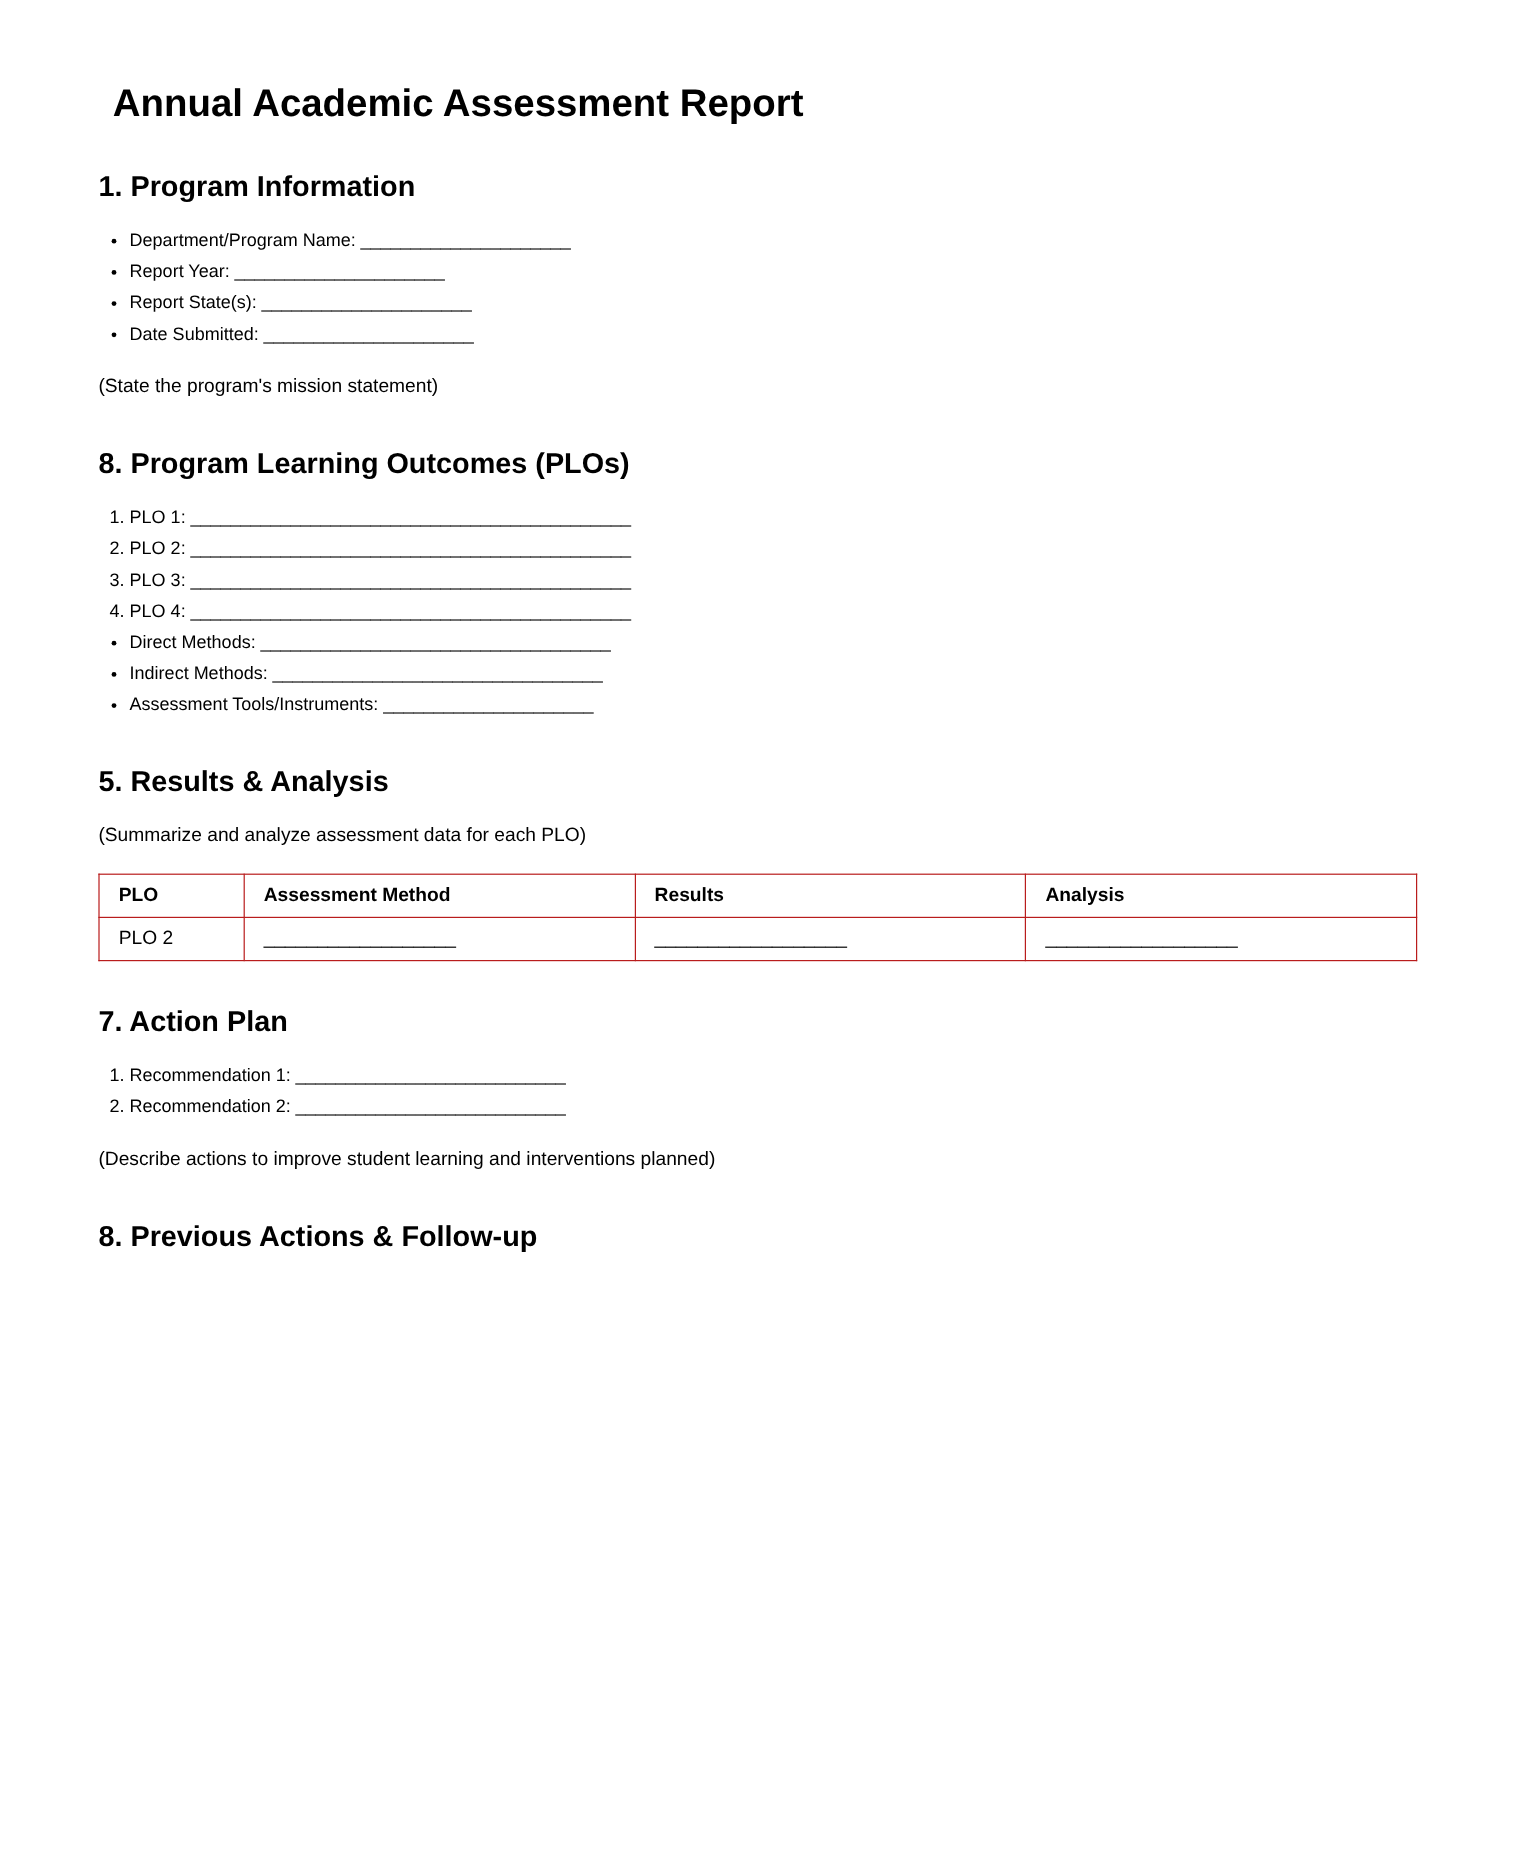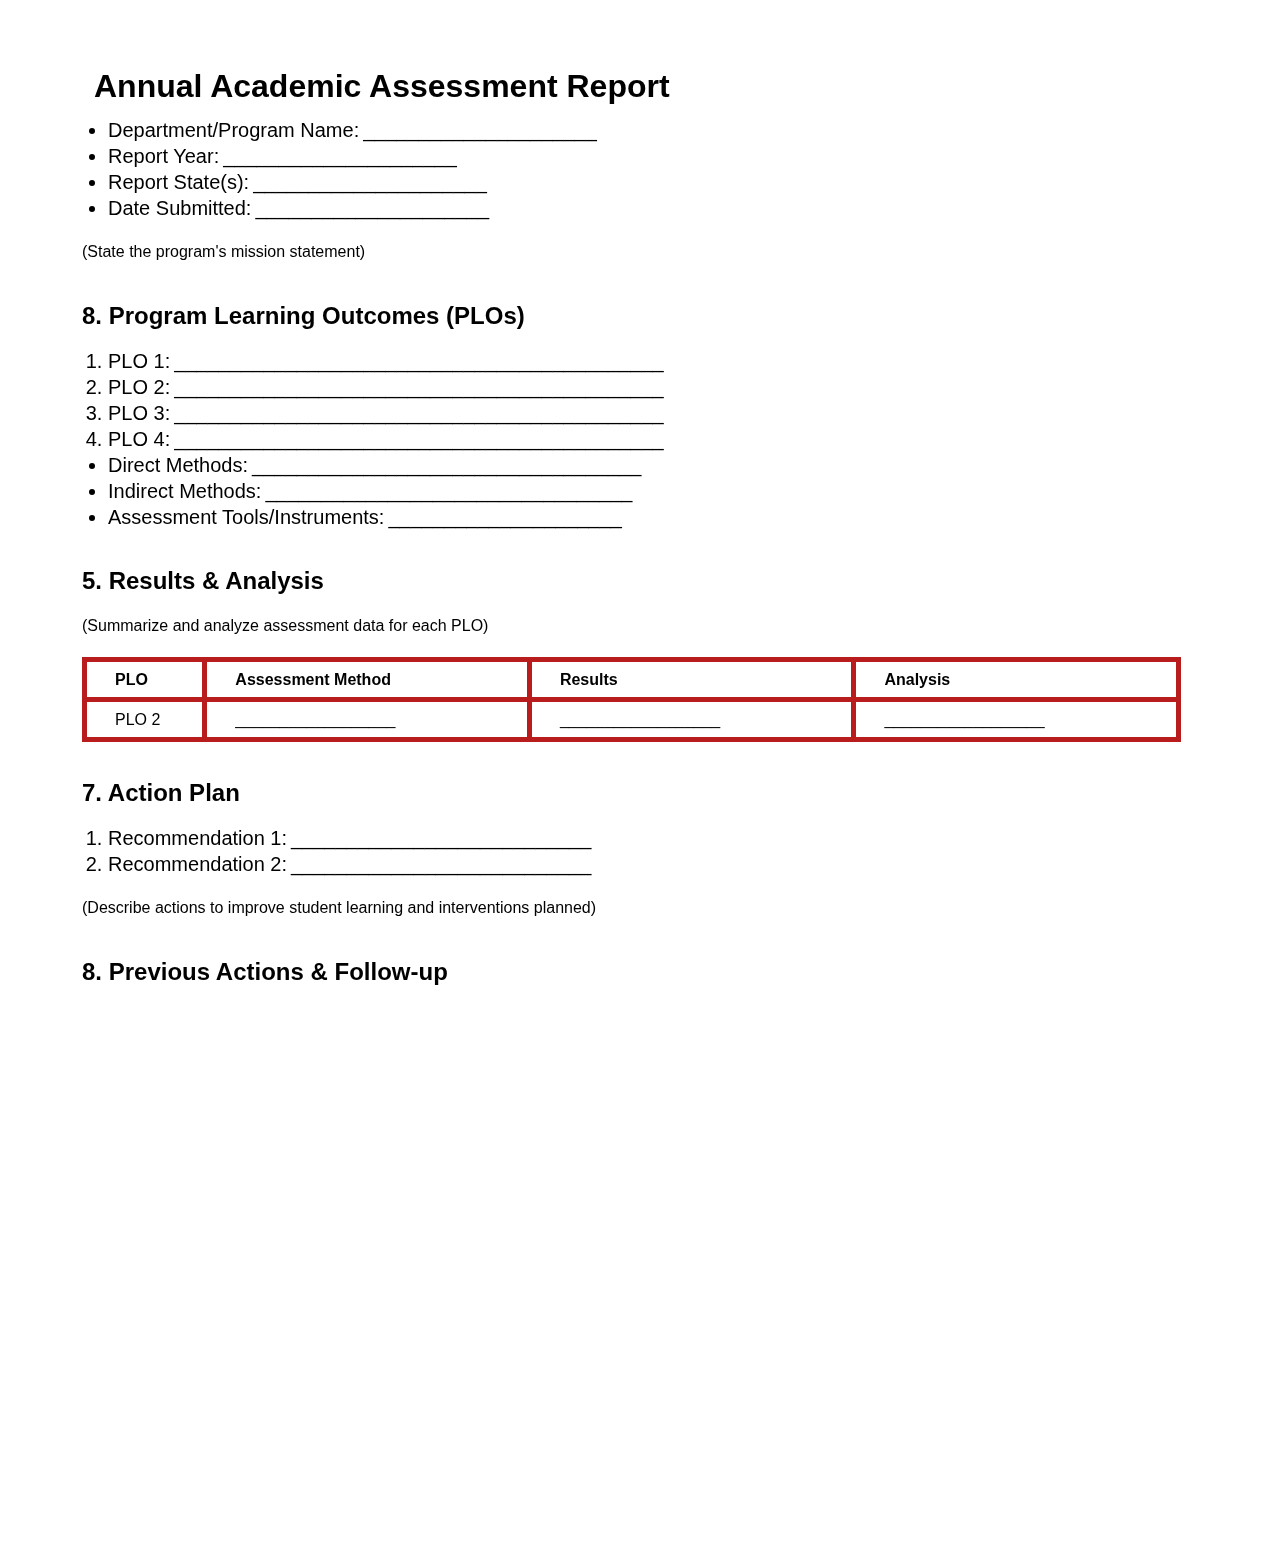--- a/index.html
+++ b/index.html
@@ -26,58 +26,59 @@
     margin: 37px 0 18px 0;
   }
   p.note {
     font-size: 16px;
     line-height: 26px;
     margin: 18px 0 18px 0;
   }
   ul.fields, ol.fields {
     margin: 0;
     padding-left: 26px;
-    font-size: 20px;
+    font-size: 15px;
     line-height: 26px;
   }
   ul.fields { list-style-type: disc; }
   ol.fields { list-style-type: decimal; }
   li.field-line { padding: 0; }
   .blank {
     margin-left: 4px;
     white-space: nowrap;
     letter-spacing: 0;
   }
   table.results-table {
     width: 100%;
     border-collapse: collapse;
     margin: 16px 0 0 0;
     font-size: 16px;
   }
   table.results-table th,
   table.results-table td {
-    border: 5px solid #b91c1c;
+    border: 1px solid #b91c1c;
     text-align: left;
     vertical-align: middle;
-    padding: 8px 28px;
+    padding: 8px 16px;
     line-height: 19px;
   }
   table.results-table th { font-weight: bold; }
   .col-plo { width: 11%; }
   .col-wide { width: 29.66%; }
   td .blank { margin-left: 0; }
 </style>
 </head>
 <body>
 
 <main class="page">
 
   <h1>Annual Academic Assessment Report</h1>
 
   <section>
+    <h2>1. Program Information</h2>
     <ul class="fields">
       <li class="field-line"><span>Department/Program Name:</span><span class="blank">_____________________</span></li>
       <li class="field-line"><span>Report Year:</span><span class="blank">_____________________</span></li>
       <li class="field-line"><span>Report State(s):</span><span class="blank">_____________________</span></li>
       <li class="field-line"><span>Date Submitted:</span><span class="blank">_____________________</span></li>
     </ul>
   </section>
 
   <section>
     <p class="note">(State the program's mission statement)</p>

